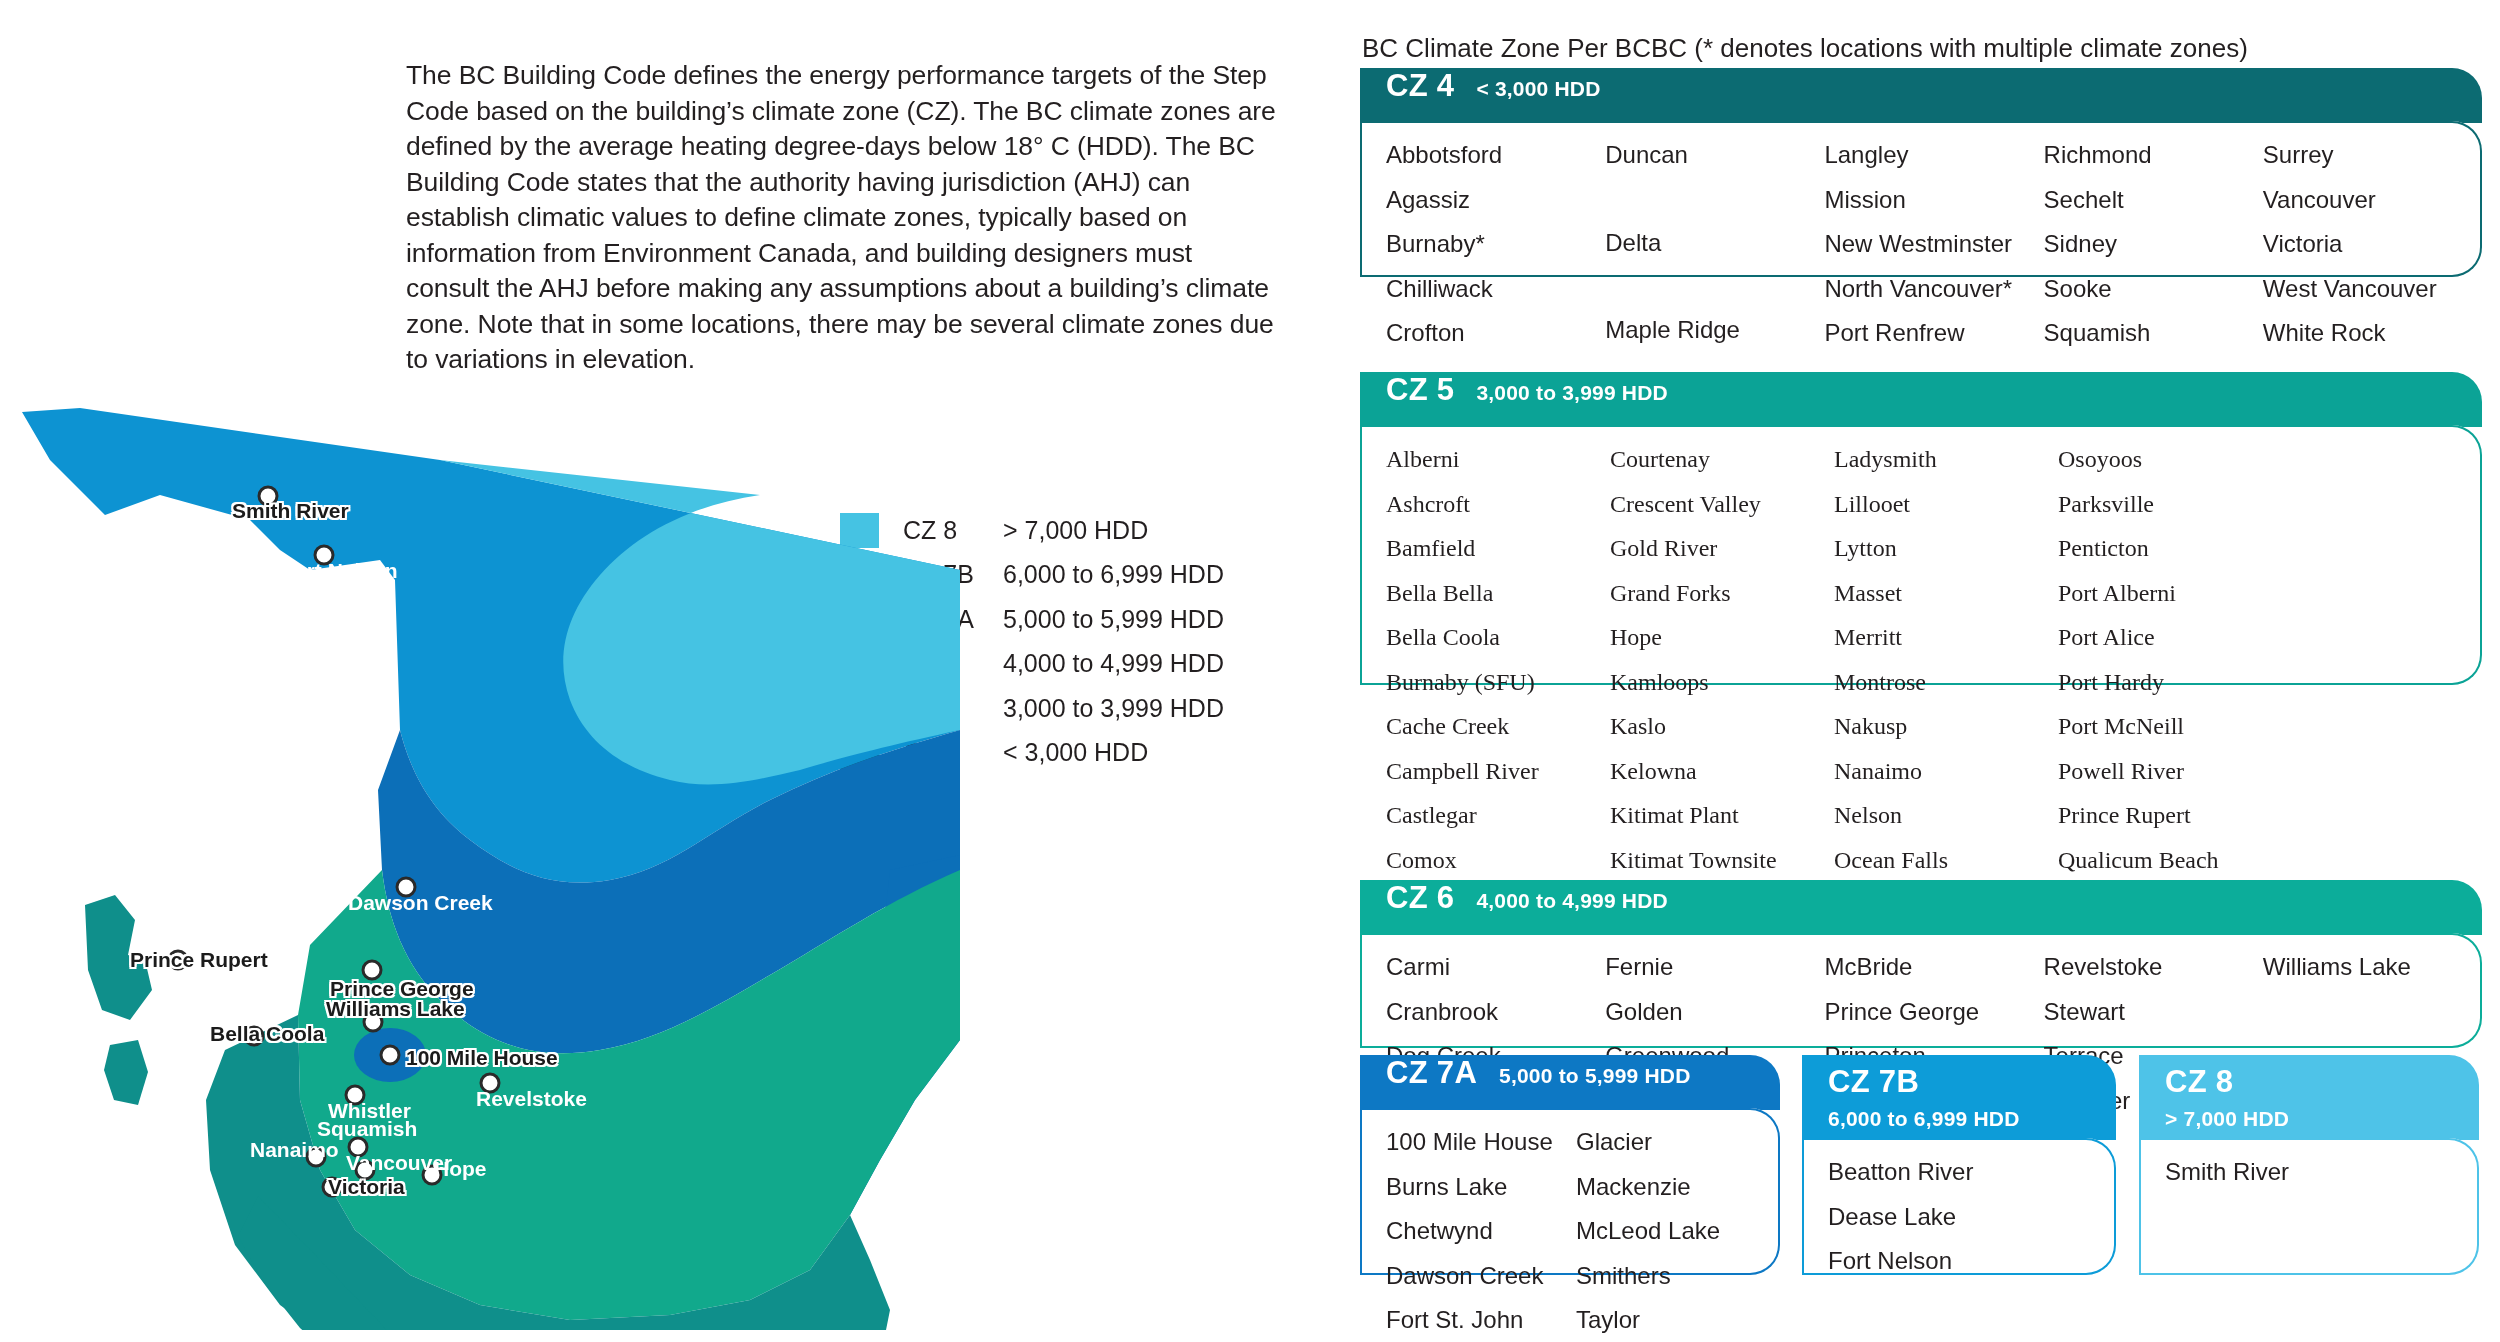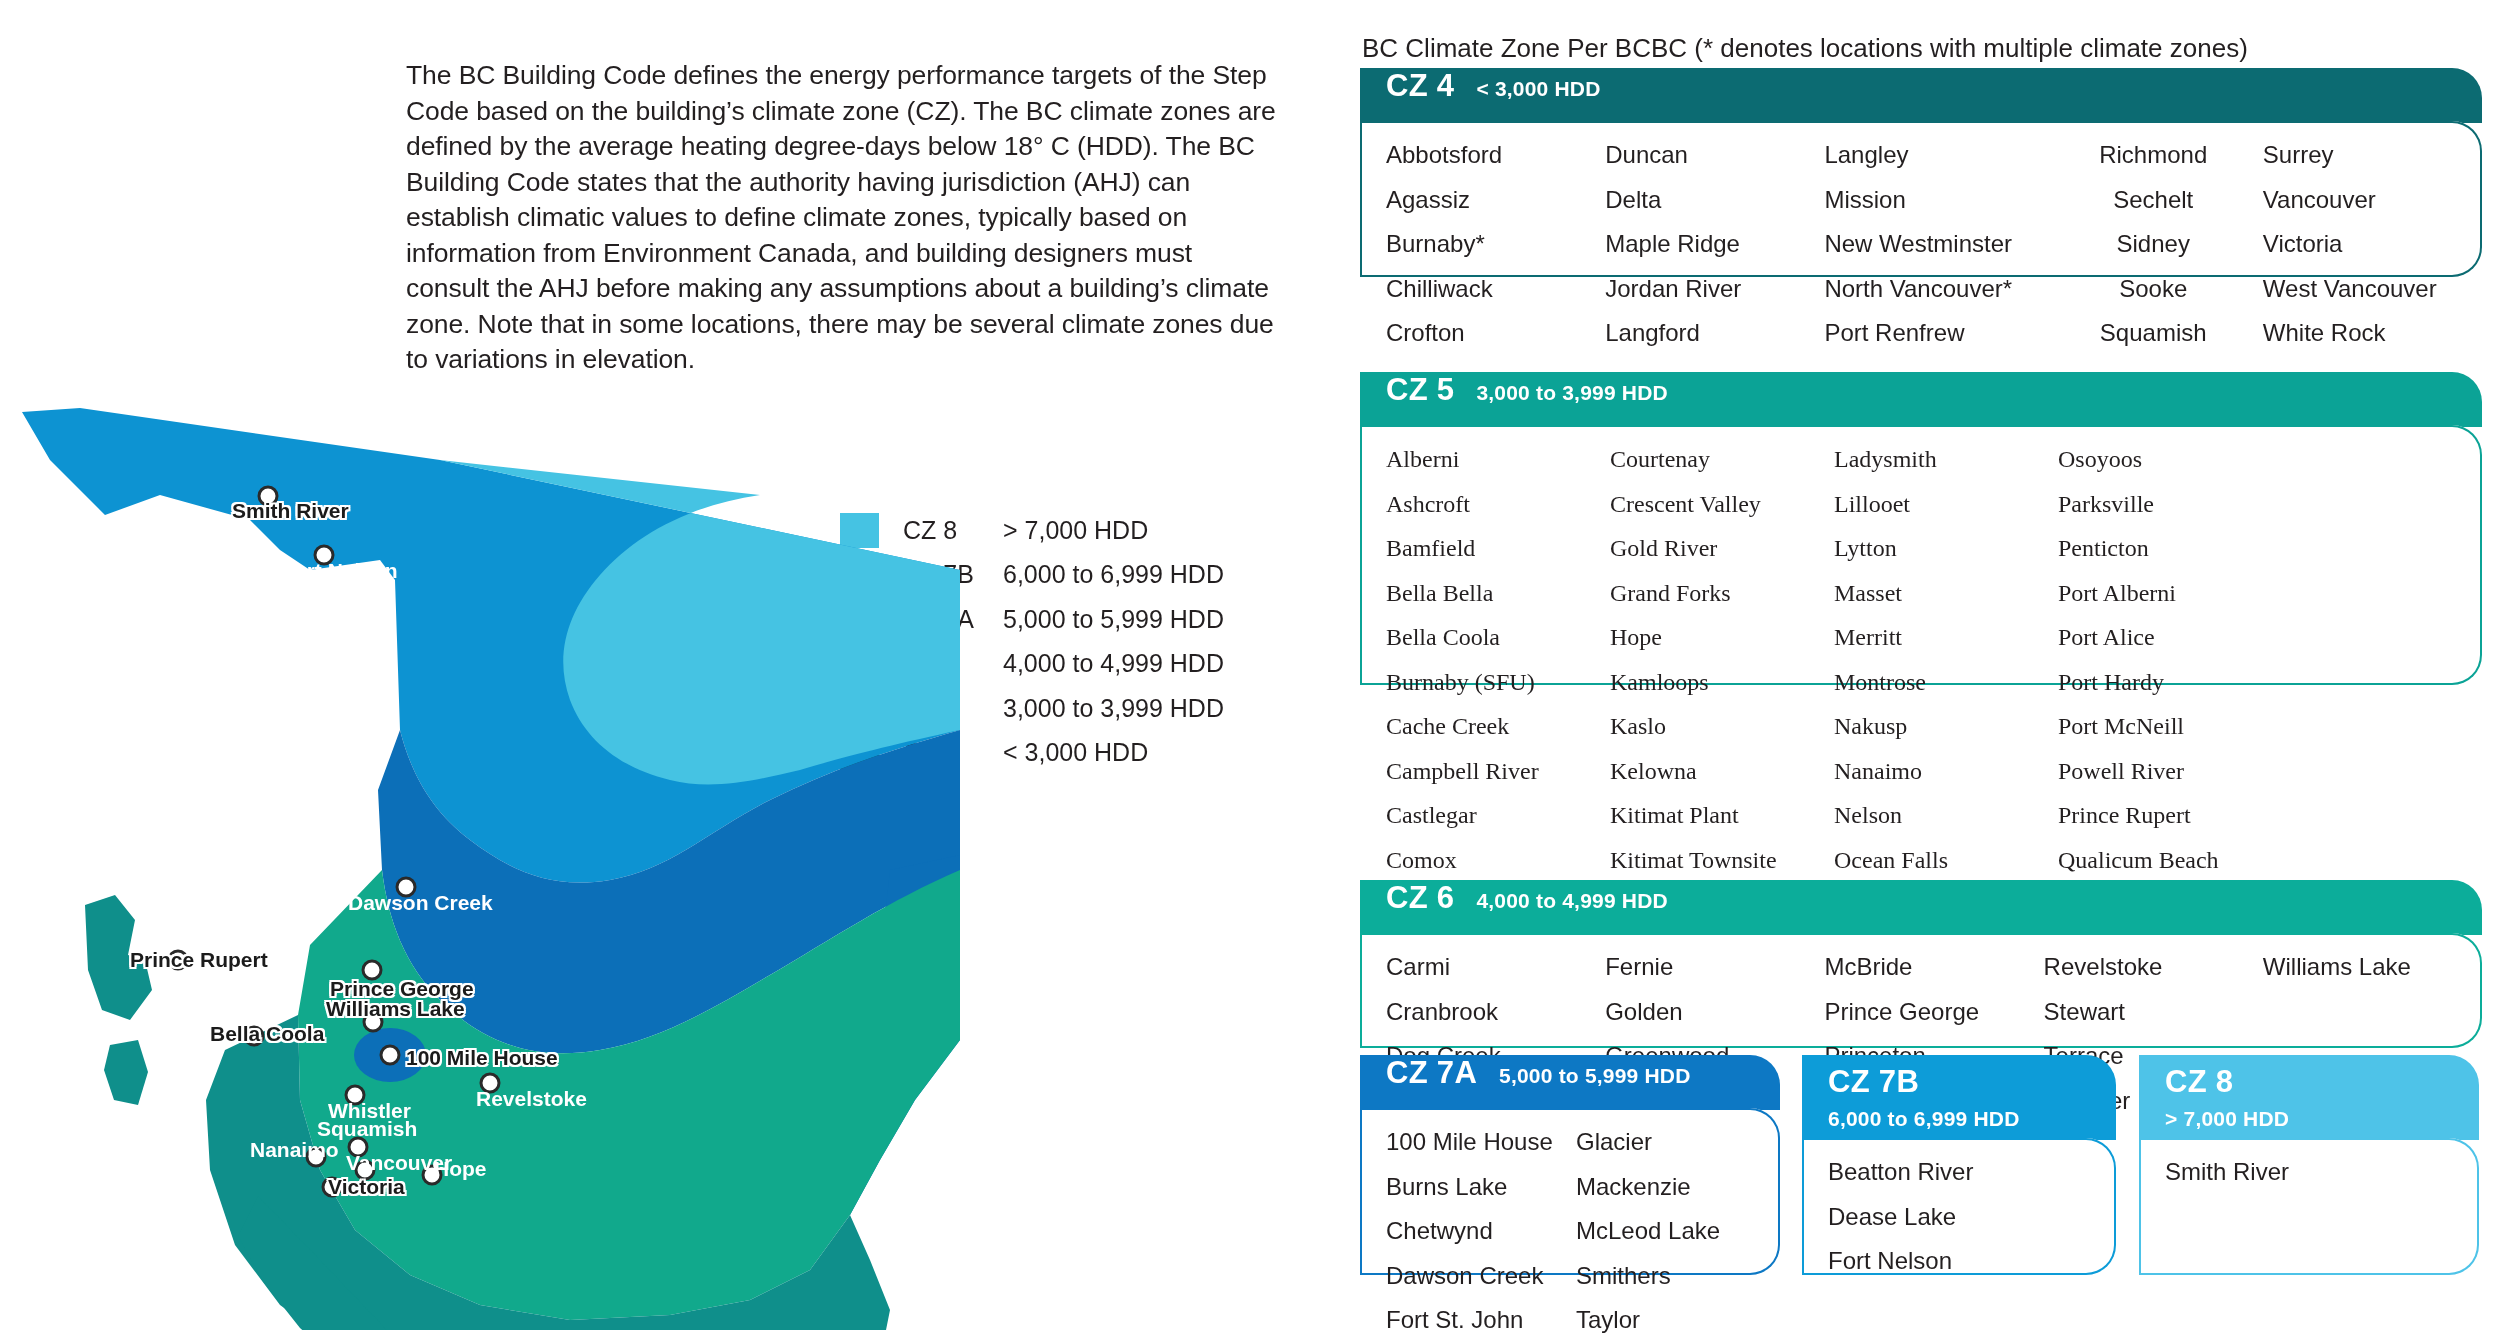--- a/index.html
+++ b/index.html
@@ -242,35 +242,35 @@
           </div>
           <div class="cz-body" style="height: 156px; box-shadow: rgb(12, 107, 114) 0px 0px 0px 2px inset;">
             <div class="cz-cols">
               <div class="cz-col" style="width: 224px;">
                 <div class="cz-item">Abbotsford</div>
                 <div class="cz-item">Agassiz</div>
                 <div class="cz-item">Burnaby*</div>
                 <div class="cz-item">Chilliwack</div>
                 <div class="cz-item">Crofton</div>
               </div>
-              <div class="cz-col" style="width: 224px;">
+              <div class="cz-col" style="width: 224px; gap: 43px;">
                 <div class="cz-item">Duncan</div>
                 <div class="cz-item">Delta</div>
                 <div class="cz-item">Maple Ridge</div>
                 <div class="cz-item">Jordan River</div>
                 <div class="cz-item">Langford</div>
               </div>
               <div class="cz-col" style="width: 224px;">
                 <div class="cz-item">Langley</div>
                 <div class="cz-item">Mission</div>
                 <div class="cz-item">New Westminster</div>
                 <div class="cz-item">North Vancouver*</div>
                 <div class="cz-item">Port Renfrew</div>
               </div>
-              <div class="cz-col" style="width: 224px; text-align: center;">
+              <div class="cz-col" style="width: 224px;">
                 <div class="cz-item">Richmond</div>
                 <div class="cz-item">Sechelt</div>
                 <div class="cz-item">Sidney</div>
                 <div class="cz-item">Sooke</div>
                 <div class="cz-item">Squamish</div>
               </div>
               <div class="cz-col" style="width: 224px;">
                 <div class="cz-item">Surrey</div>
                 <div class="cz-item">Vancouver</div>
                 <div class="cz-item">Victoria</div>

